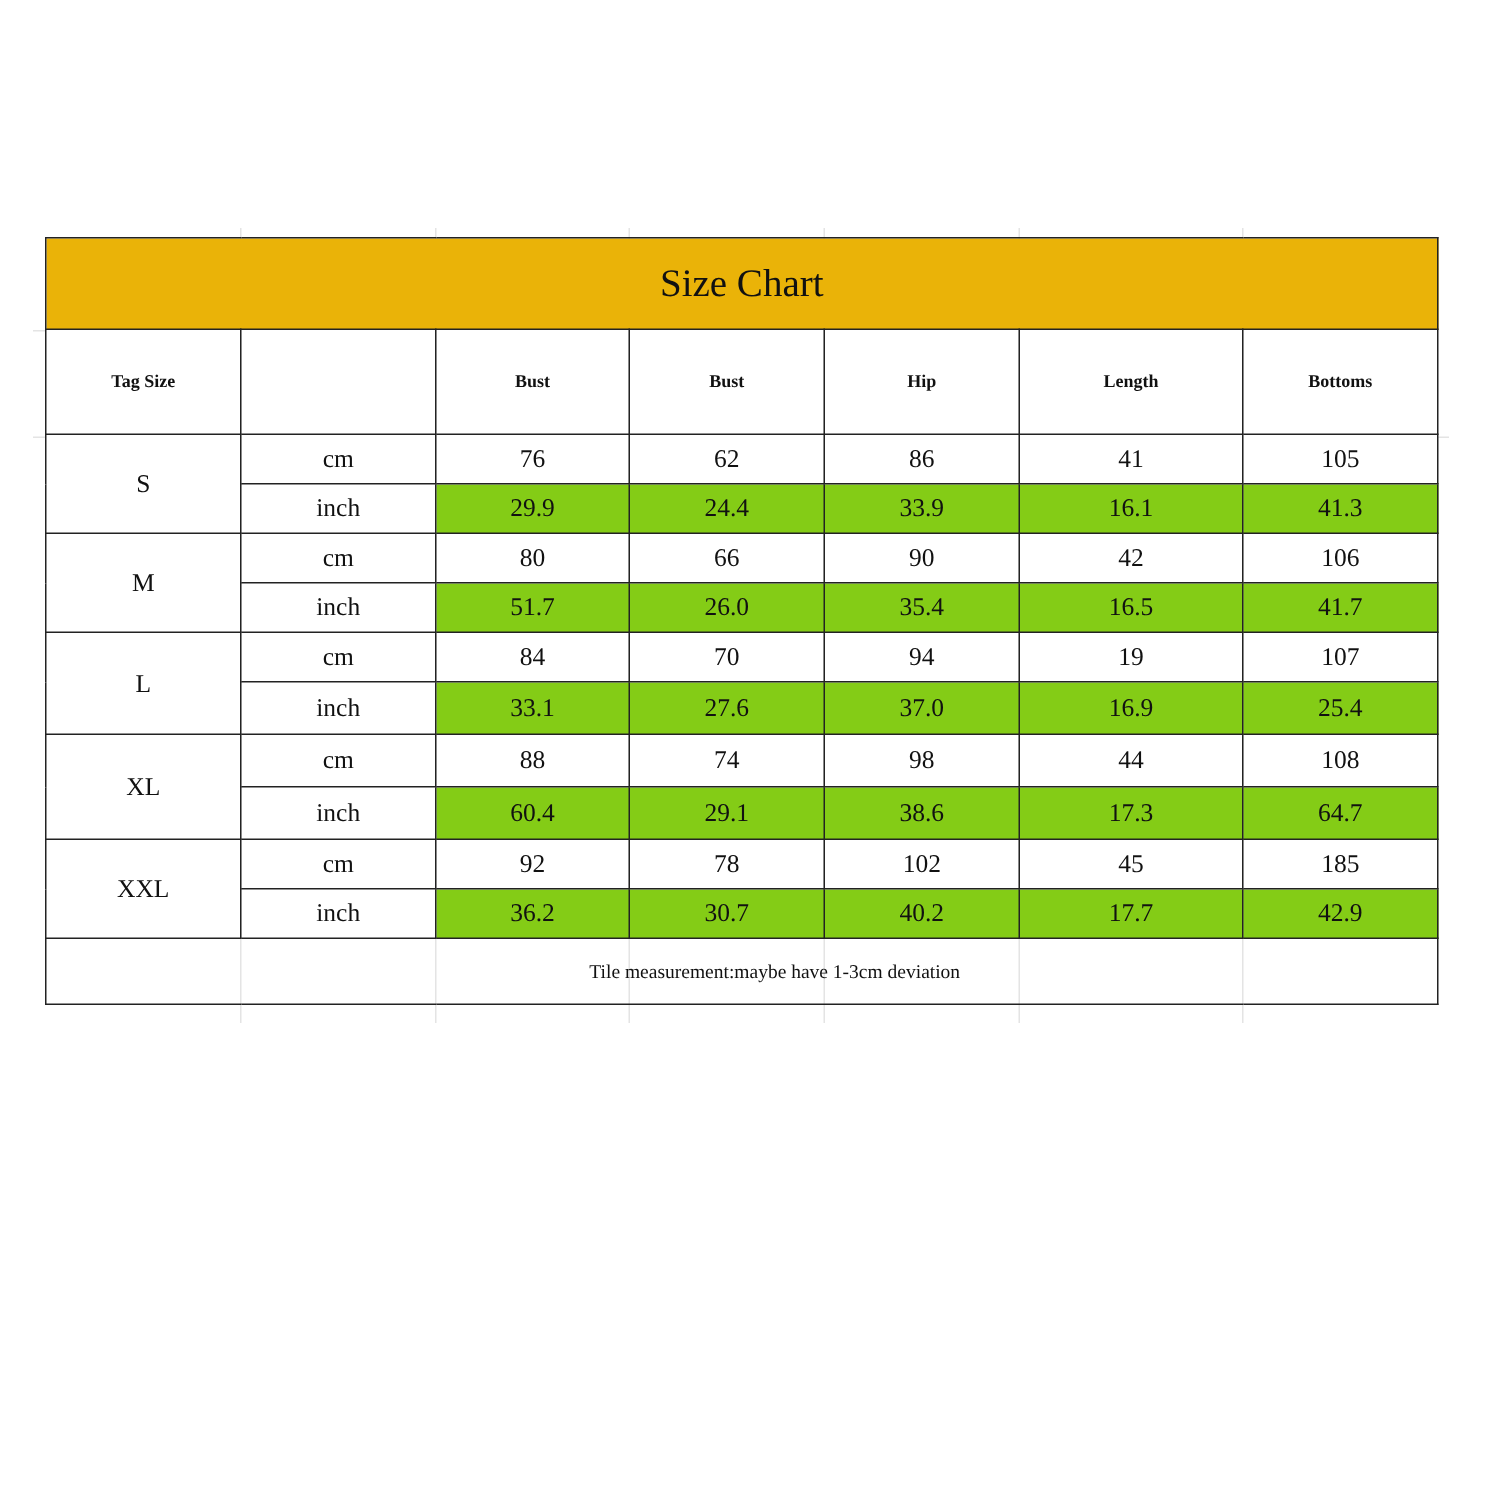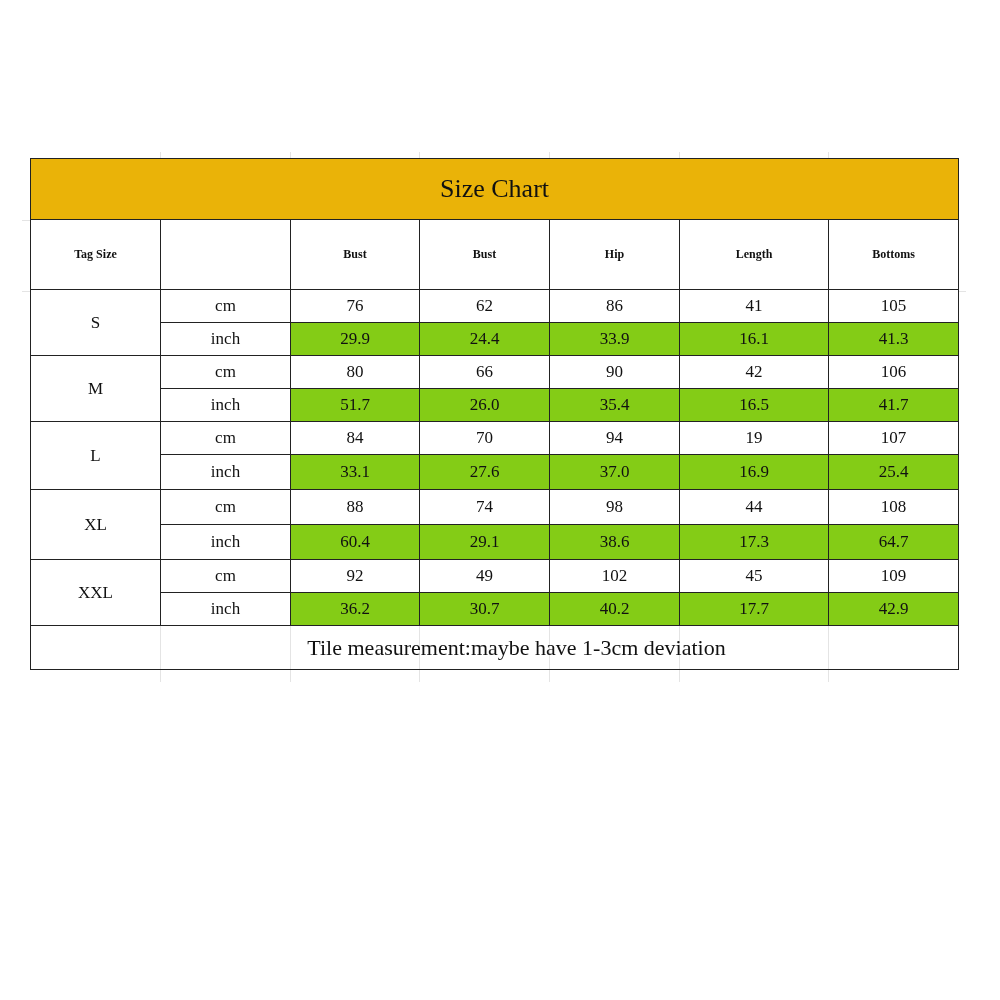--- a/index.html
+++ b/index.html
@@ -10,21 +10,21 @@
   table.size-table { position:absolute; left:30px; top:158px; width:928px;
          border-collapse:collapse; table-layout:fixed; }
   .size-table td { border:1.5px solid #222; text-align:center; padding:0;
          font-size:17px; }
   .title-row td { background:#eab308; height:60px; font-size:26px;margin-left:44px; }
   .header-row td { height:69px; font-weight:bold; font-size:12px; }
   .cm-row td { height:32px; }
   .inch-row td { height:32px; }
   .inch-row td.val { background:#84cc16; }
   .size-cell { font-size:18px; }
-  .note-row td { height:43px; font-size:22px;padding-left:44px; }
+  .note-row td { height:43px; font-size:13px;padding-left:44px; }
 </style>
 </head>
 <body>
 
 <div>
   <div class="gridline-v" style="left:160px;top:152px;height:530px"></div>
   <div class="gridline-v" style="left:290px;top:152px;height:530px"></div>
   <div class="gridline-v" style="left:419px;top:152px;height:530px"></div>
   <div class="gridline-v" style="left:549px;top:152px;height:530px"></div>
   <div class="gridline-v" style="left:679px;top:152px;height:530px"></div>
@@ -124,24 +124,24 @@
         <td class="val">60.4</td>
         <td class="val">29.1</td>
         <td class="val">38.6</td>
         <td class="val">17.3</td>
         <td class="val">64.7</td>
       </tr>
       <tr class="cm-row" style="height: 31px;">
         <td rowspan="2" class="size-cell">XXL</td>
         <td>cm</td>
         <td class="val">92</td>
-        <td class="val">49</td>
+        <td class="val">78</td>
         <td class="val">102</td>
         <td class="val">45</td>
-        <td class="val">109</td>
+        <td class="val">185</td>
       </tr>
       <tr class="inch-row" style="height: 32px;">
         <td>inch</td>
         <td class="val">36.2</td>
         <td class="val">30.7</td>
         <td class="val">40.2</td>
         <td class="val">17.7</td>
         <td class="val">42.9</td>
       </tr>
     </tbody>

